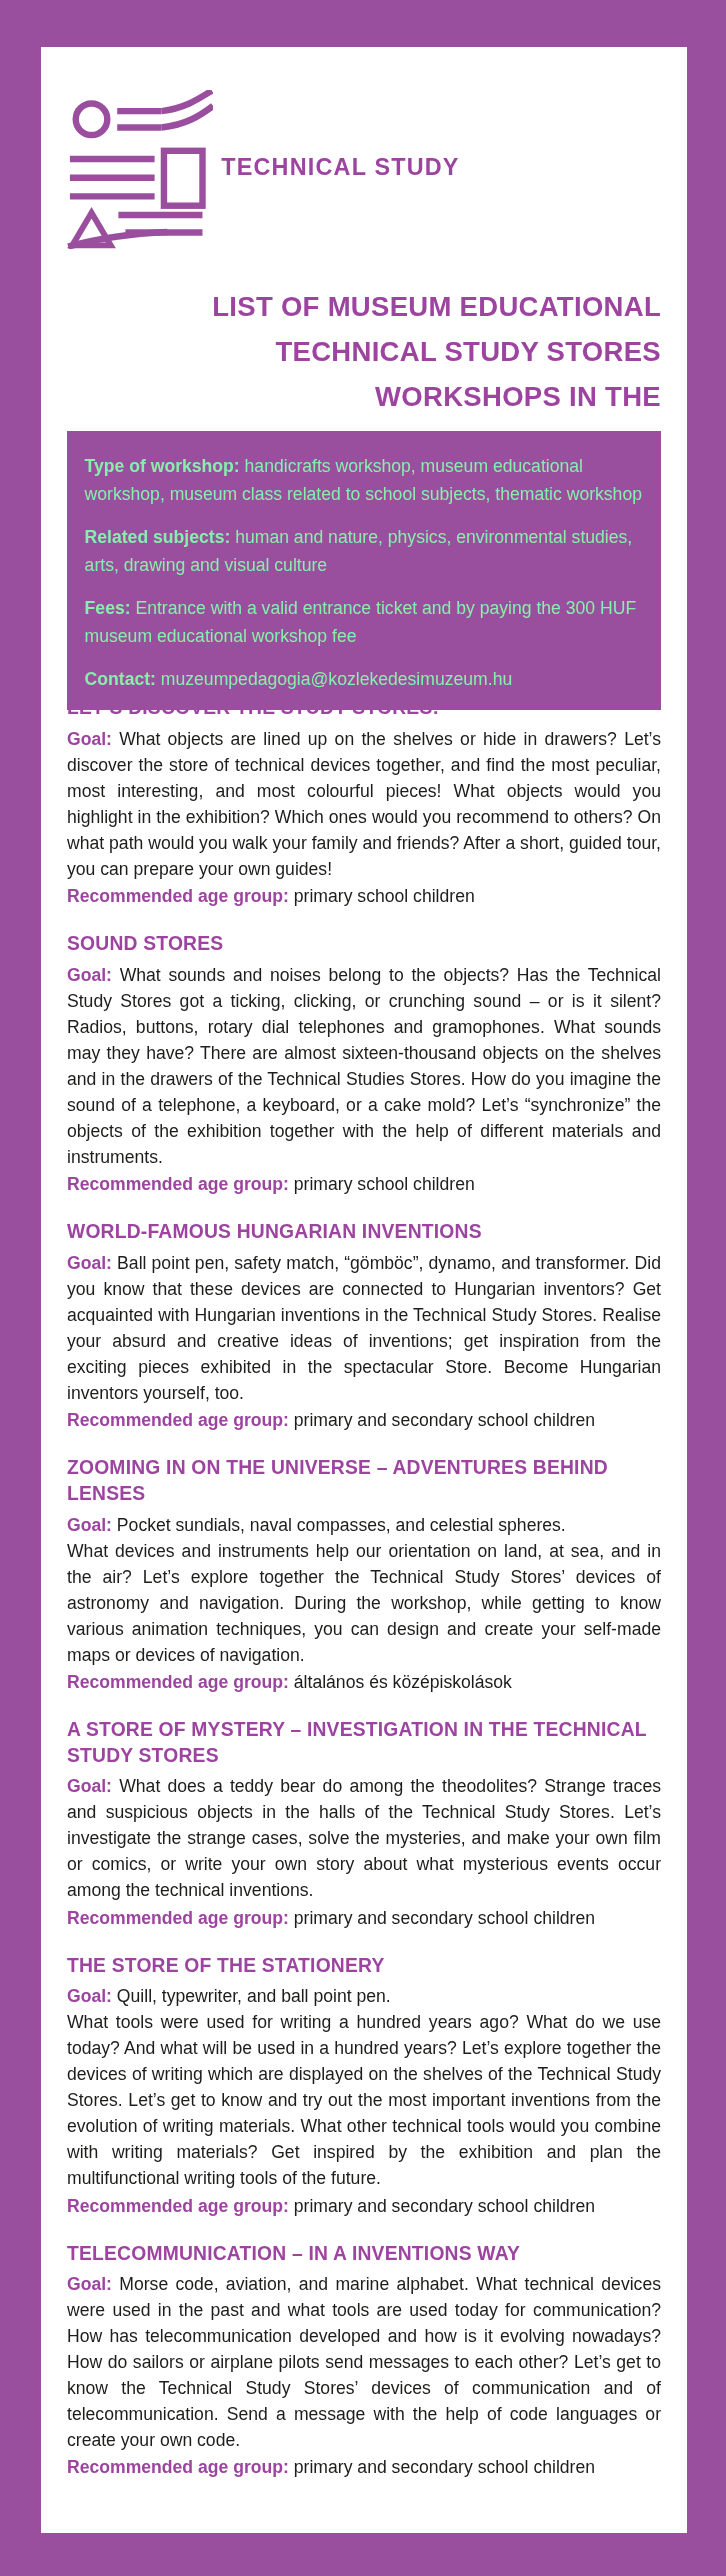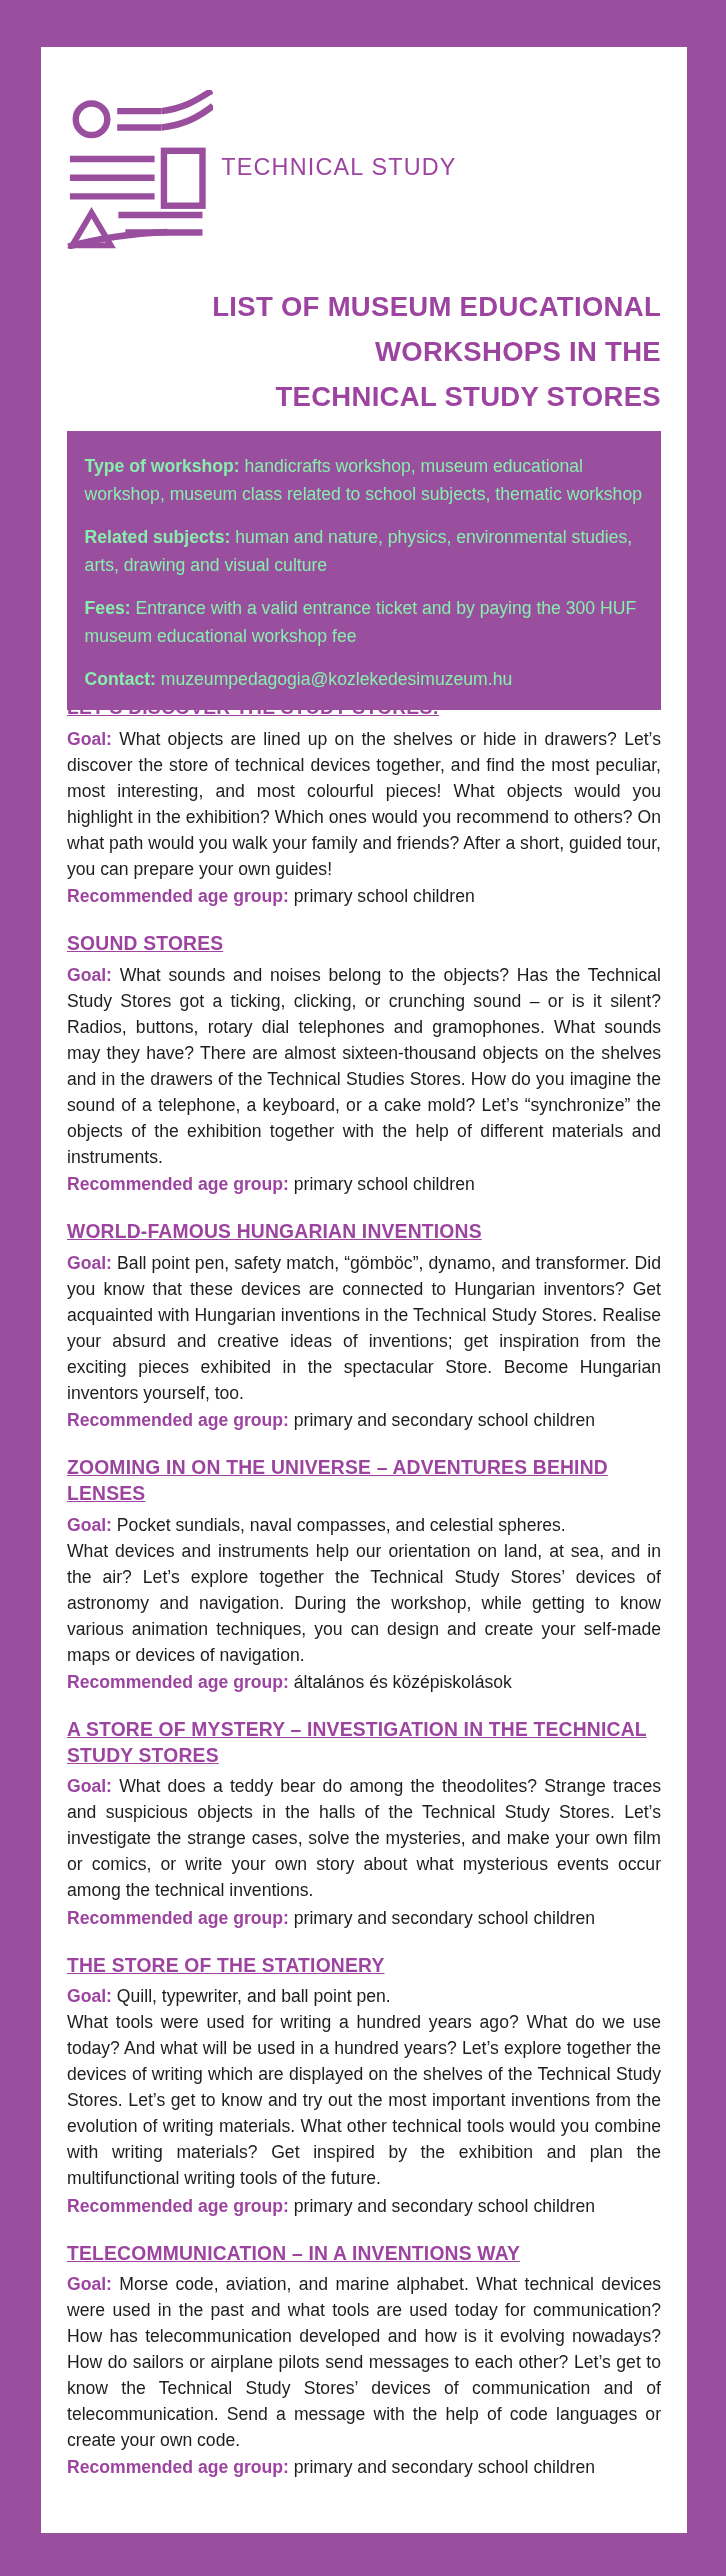--- a/index.html
+++ b/index.html
@@ -20,21 +20,21 @@
     background:#ffffff;
     width:100%;height:100%;
     padding:0 26px;
     overflow:hidden;
   }
   
   .logo-row{display:flex;margin-top:43px;}
   .logo-mark{width:146px;height:159px;flex:none;}
   .logo-word{
     margin-left:8.2px;margin-top:61px;
-    color:var(--heading);font-weight:normal;
+    color:var(--heading);font-weight:bold;
     font-size:23.4px;line-height:33px;letter-spacing:1.2px;
   }
   
   .doc-title{
     margin:35px 0 0 0;
     color:var(--heading);
     font-size:27.5px;line-height:45px;font-weight:bold;letter-spacing:0.3px;text-align:right;
   }
   
   .infobox{
@@ -46,21 +46,21 @@
     font-size:17.6px;line-height:28px;
   }
   .infobox p{margin:0 0 15px 0;}
   .infobox p:last-child{margin-bottom:0;}
   .infobox strong{font-weight:bold;}
   
   .ws{margin-top:22px;position:relative;z-index:1;}
   .ws h2{
     margin:0 0 4.7px 0;
     color:var(--heading);
-    font-size:19.3px;line-height:26px;font-weight:bold;letter-spacing:0.2px;text-decoration:underline;
+    font-size:19.3px;line-height:26px;font-weight:bold;letter-spacing:0.2px;
   }
   .ws-first{margin-top:0;}
   .ws-first h2{margin-top:-15px;}
   .ws p{
     margin:0;color:var(--ink);
     font-size:17.6px;line-height:26px;
     text-align:justify;
   }
   .ws p.cont{text-align:justify;}
   .plabel{color:var(--heading);font-weight:bold;}
@@ -88,22 +88,22 @@
         <path d="M100 244 H232"></path>
         <path d="M2 268 C52 254 110 246 172 243"></path>
       </svg>
       <div class="logo-word">
         <div>TECHNICAL STUDY</div>
       </div>
     </header>
 
     <h1 class="doc-title">
       <div>LIST OF MUSEUM EDUCATIONAL</div>
+      <div>TECHNICAL STUDY STORES</div>
       <div>WORKSHOPS IN THE</div>
-      <div>TECHNICAL STUDY STORES</div>
     </h1>
 
     <section class="infobox">
       <p><strong>Type of workshop:</strong> <span>handicrafts workshop, museum educational workshop, museum class related to school subjects, thematic workshop</span></p>
       <p><strong>Related subjects:</strong> <span>human and nature, physics, environmental studies, arts, drawing and visual culture</span></p>
       <p><strong>Fees:</strong> <span>Entrance with a valid entrance ticket and by paying the 300 HUF museum educational workshop fee</span></p>
       <p><strong>Contact:</strong> <span>muzeumpedagogia@kozlekedesimuzeum.hu</span></p>
     </section>
 
     <section class="ws ws-first">

